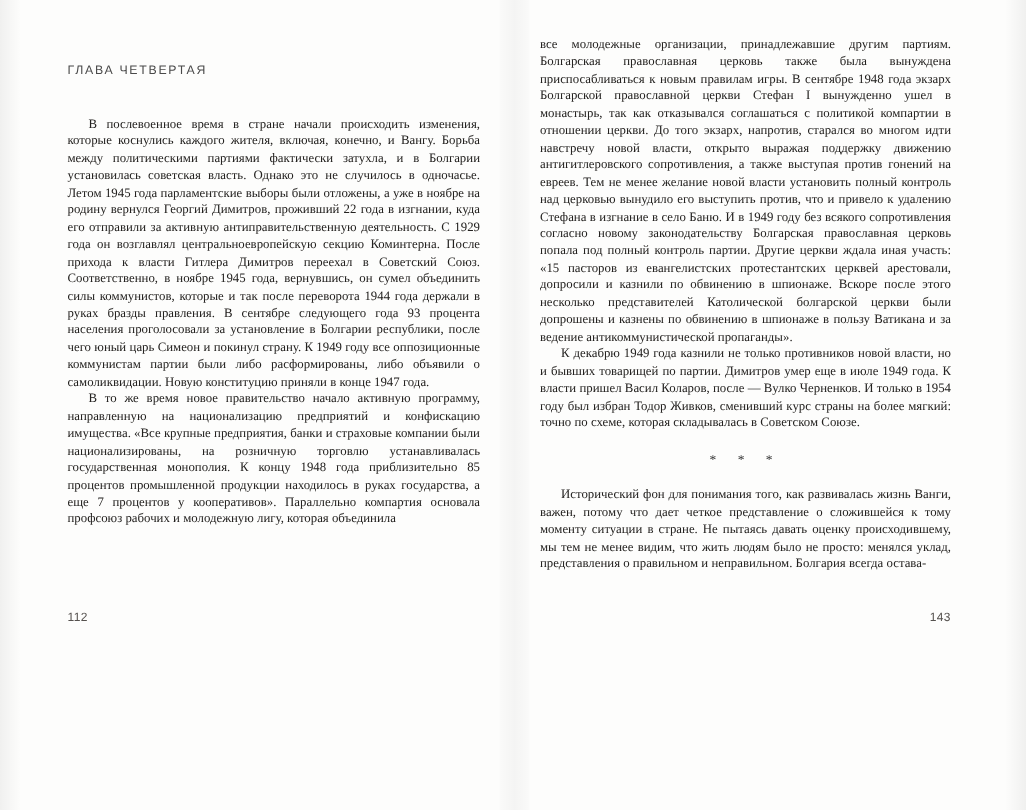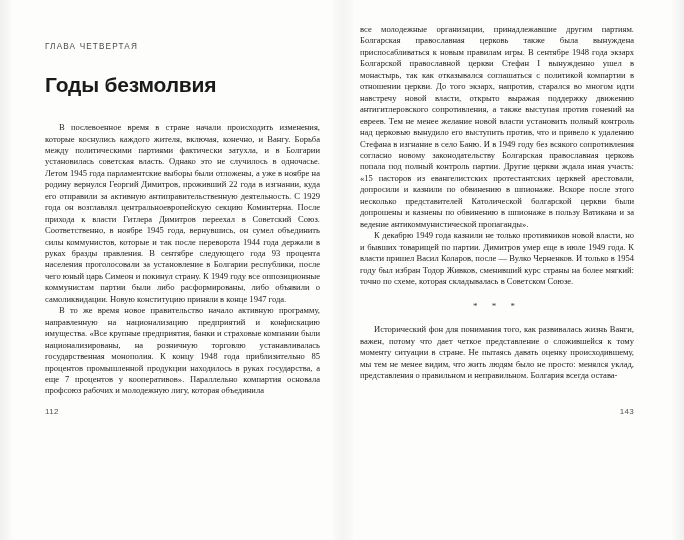--- a/index.html
+++ b/index.html
@@ -66,21 +66,21 @@
   .chapter-head {
     padding-top: 42px;
     margin-bottom: 26px;
   }
   .chapter-kicker {
     font-family: "Liberation Sans", "DejaVu Sans", sans-serif;
     font-size: 8.2px;
     letter-spacing: 1.15px;
     color: #4a4a4a;
     text-transform: uppercase;
-    margin: 0 0 23px 0;
+    margin: 0 0 5px 0;
     font-weight: 400;
   }
   .chapter-title {
     font-family: "Liberation Sans", "DejaVu Sans", sans-serif;
     font-size: 21px;
     font-weight: 700;
     color: #1a1a1a;
     margin: 0;
     letter-spacing: -0.2px;
     line-height: 1.05;
@@ -127,21 +127,20 @@
 </style>
 </head>
 <body>
 
 <div class="spread">
 
   <div class="page page-left">
 
     <div class="chapter-head">
       <p class="chapter-kicker">ГЛАВА ЧЕТВЕРТАЯ</p>
-      <h1 class="chapter-title">Годы безмолвия</h1>
     </div>
 
     <div class="body-col">
       <p>В послевоенное время в стране начали происходить изменения, которые коснулись каждого жителя, включая, конечно, и Вангу. Борьба между политическими партиями фактически затухла, и в Болгарии установилась советская власть. Однако это не случилось в одночасье. Летом 1945 года парламентские выборы были отложены, а уже в ноябре на родину вернулся Георгий Димитров, проживший 22 года в изгнании, куда его отправили за активную антиправительственную деятельность. С 1929 года он возглавлял центральноевропейскую секцию Коминтерна. После прихода к власти Гитлера Димитров переехал в Советский Союз. Соответственно, в ноябре 1945 года, вернувшись, он сумел объединить силы коммунистов, которые и так после переворота 1944 года держали в руках бразды правления. В сентябре следующего года 93 процента населения проголосовали за установление в Болгарии республики, после чего юный царь Симеон и покинул страну. К 1949 году все оппозиционные коммунистам партии были либо расформированы, либо объявили о самоликвидации. Новую конституцию приняли в конце 1947 года.</p>
       <p>В то же время новое правительство начало активную программу, направленную на национализацию предприятий и конфискацию имущества. «Все крупные предприятия, банки и страховые компании были национализированы, на розничную торговлю устанавливалась государственная монополия. К концу 1948 года приблизительно 85 процентов промышленной продукции находилось в руках государства, а еще 7 процентов у кооперативов». Параллельно компартия основала профсоюз рабочих и молодежную лигу, которая объединила</p>
     </div>
 
     <div class="folio folio-left">112</div>
   </div>
 

